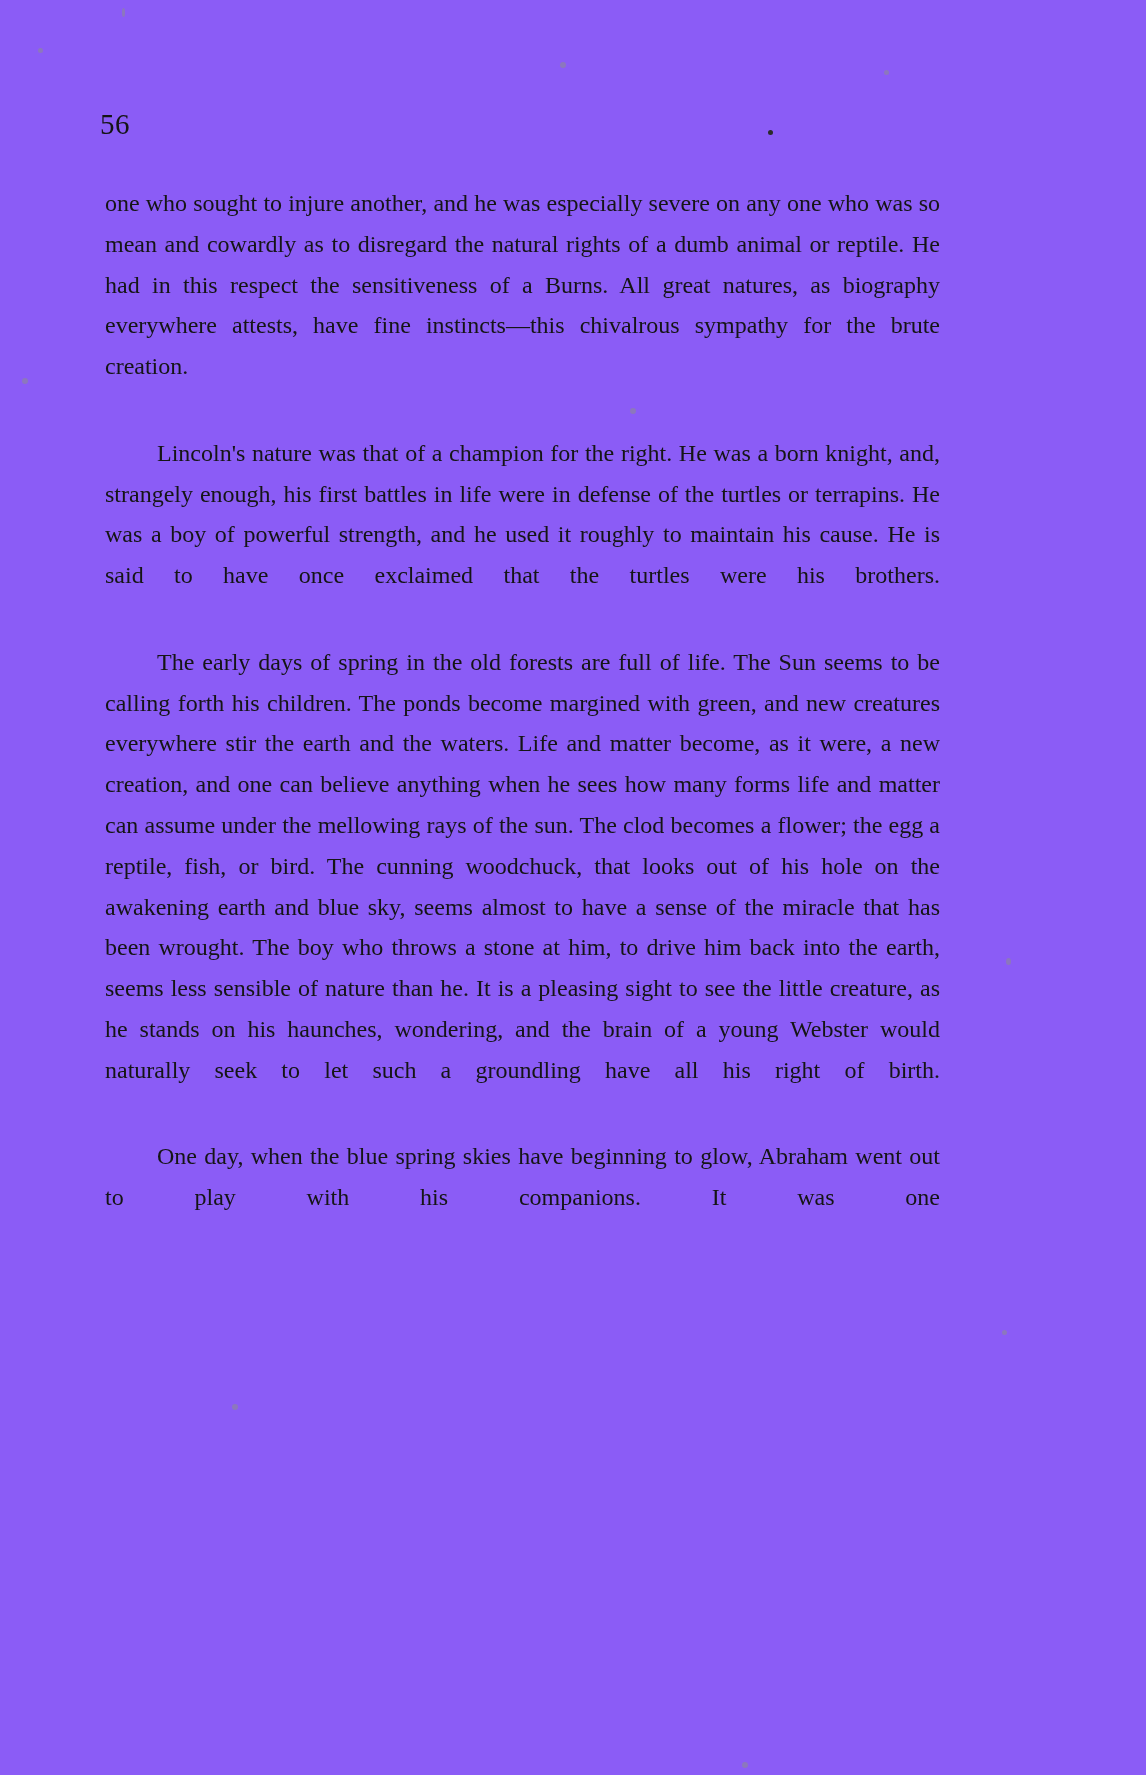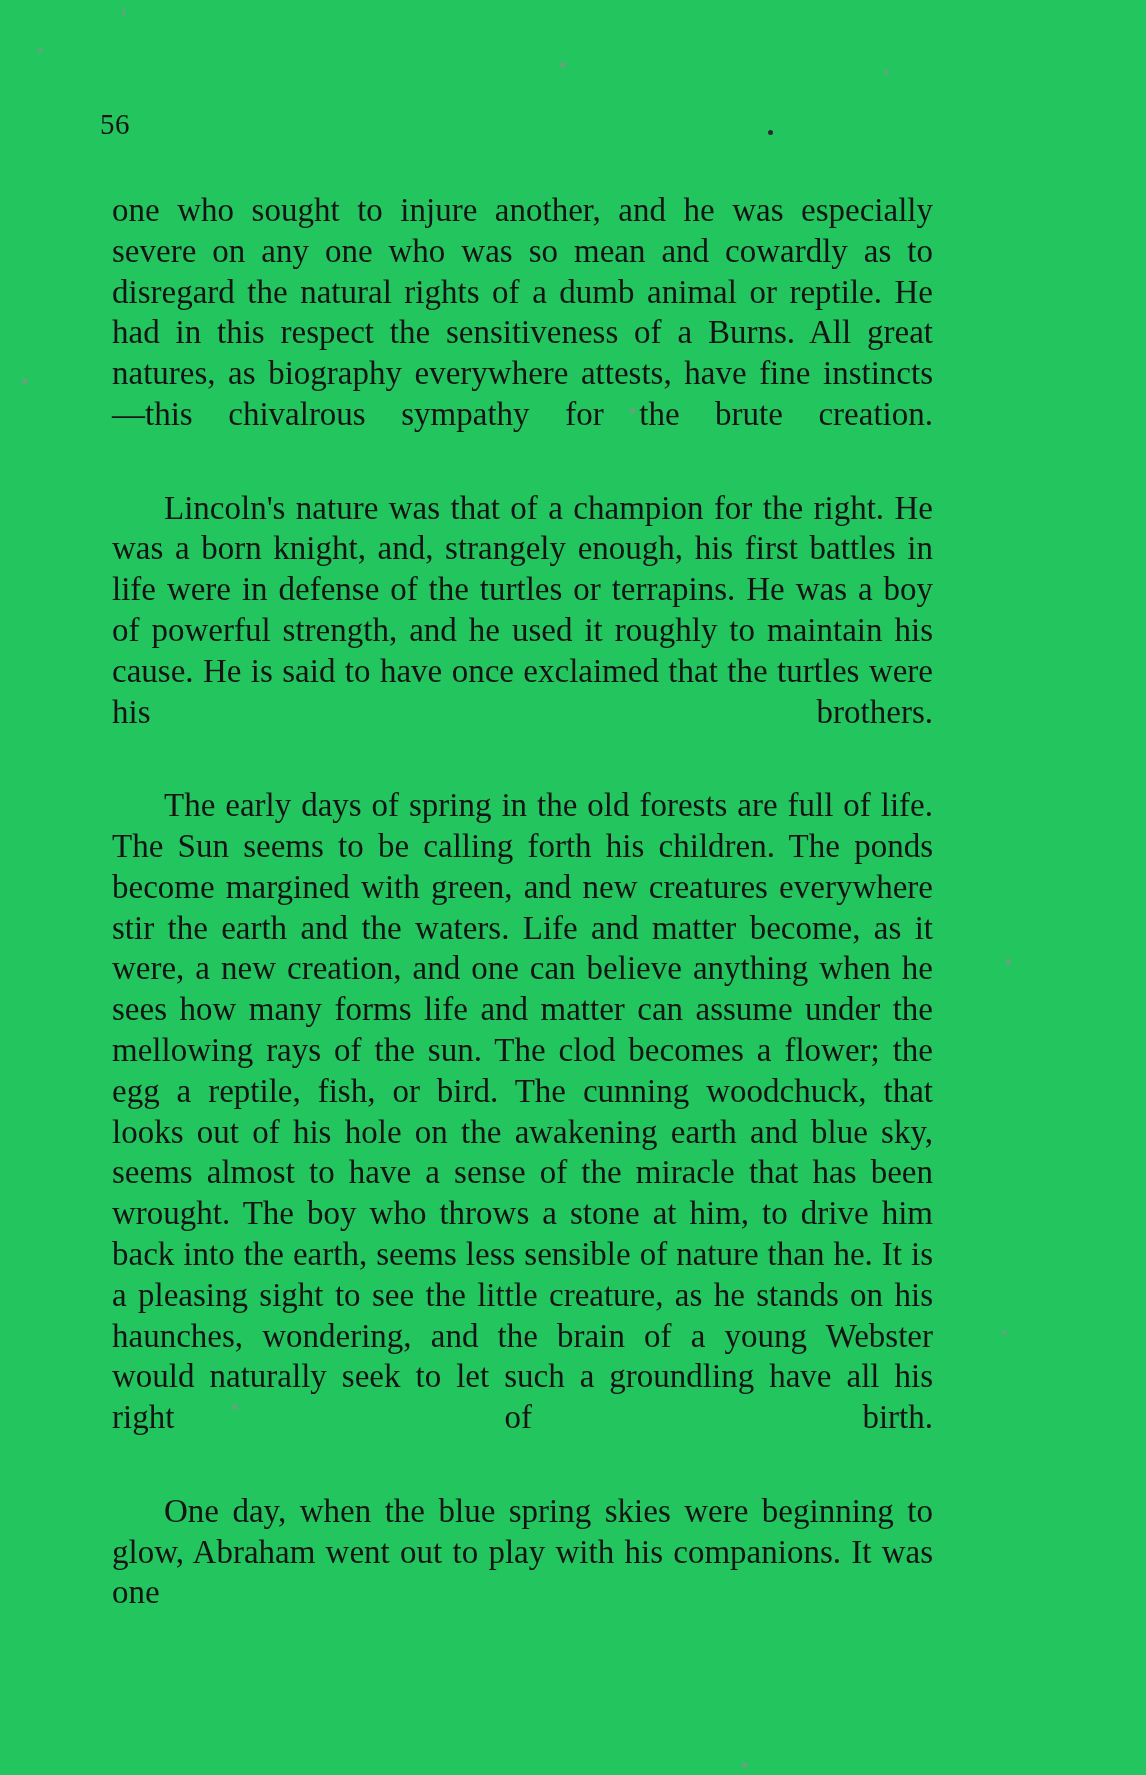--- a/index.html
+++ b/index.html
@@ -14,21 +14,21 @@
     font-family: "Liberation Serif", serif;
     color: #1a1a1a;
     overflow: hidden;
   }
   .page {
     position: absolute;
     left: 0;
     top: 0;
     width: 1146px;
     height: 1775px;
-    background: #22c55e;
+    background: #8b5cf6;
   }
   
   .speck {
     position: absolute;
     background: #8e8e8e;
     border-radius: 50%;
     opacity: .55;
   }
   .running-head {
     position: absolute;
@@ -63,22 +63,22 @@
     background: #2b2b2b;
     border-radius: 50%;
   }
   .body-text {
     position: absolute;
     left: 100px;
     top: 178px;
     width: 845px;
   }
   .para {
-    margin: 12px;
-    font-size: 33px;
+    margin: 5px;
+    font-size: 24px;
     line-height: 40.8px;
     text-align: justify;
     text-justify: inter-word;
     color: #151515;
   }
   .para + .para {
     margin-top: 0px;
   }
   .indent {
     text-indent: 52px;
@@ -108,16 +108,16 @@
 
   <div class="running-head">
     <div class="folio">56</div>
     <div class="head-dot"></div>
   </div>
 
   <div class="body-text">
     <p class="para">one who sought to injure another, and he was especially severe on any one who was so mean and cowardly as to disregard the natural rights of a dumb animal or reptile. He had in this respect the sensitiveness of a Burns. All great natures, as biography everywhere attests, have fine instincts—this chivalrous sympathy for the brute creation.</p>
     <p class="para indent">Lincoln's nature was that of a champion for the right. He was a born knight, and, strangely enough, his first battles in life were in defense of the turtles or terrapins. He was a boy of powerful strength, and he used it roughly to maintain his cause. He is said to have once exclaimed that the turtles were his brothers.</p>
     <p class="para indent">The early days of spring in the old forests are full of life. The Sun seems to be calling forth his children. The ponds become margined with green, and new creatures everywhere stir the earth and the waters. Life and matter become, as it were, a new creation, and one can believe anything when he sees how many forms life and matter can assume under the mellowing rays of the sun. The clod becomes a flower; the egg a reptile, fish, or bird. The cunning woodchuck, that looks out of his hole on the awakening earth and blue sky, seems almost to have a sense of the miracle that has been wrought. The boy who throws a stone at him, to drive him back into the earth, seems less sensible of nature than he. It is a pleasing sight to see the little creature, as he stands on his haunches, wondering, and the brain of a young Webster would naturally seek to let such a groundling have all his right of birth.</p>
-    <p class="para indent">One day, when the blue spring skies were beginning to glow, Abraham went out to play with his companions. It was one</p>
+    <p class="para indent">One day, when the blue spring skies have beginning to glow, Abraham went out to play with his companions. It was one</p>
   </div>
 
 </div>
 
 </body></html>

